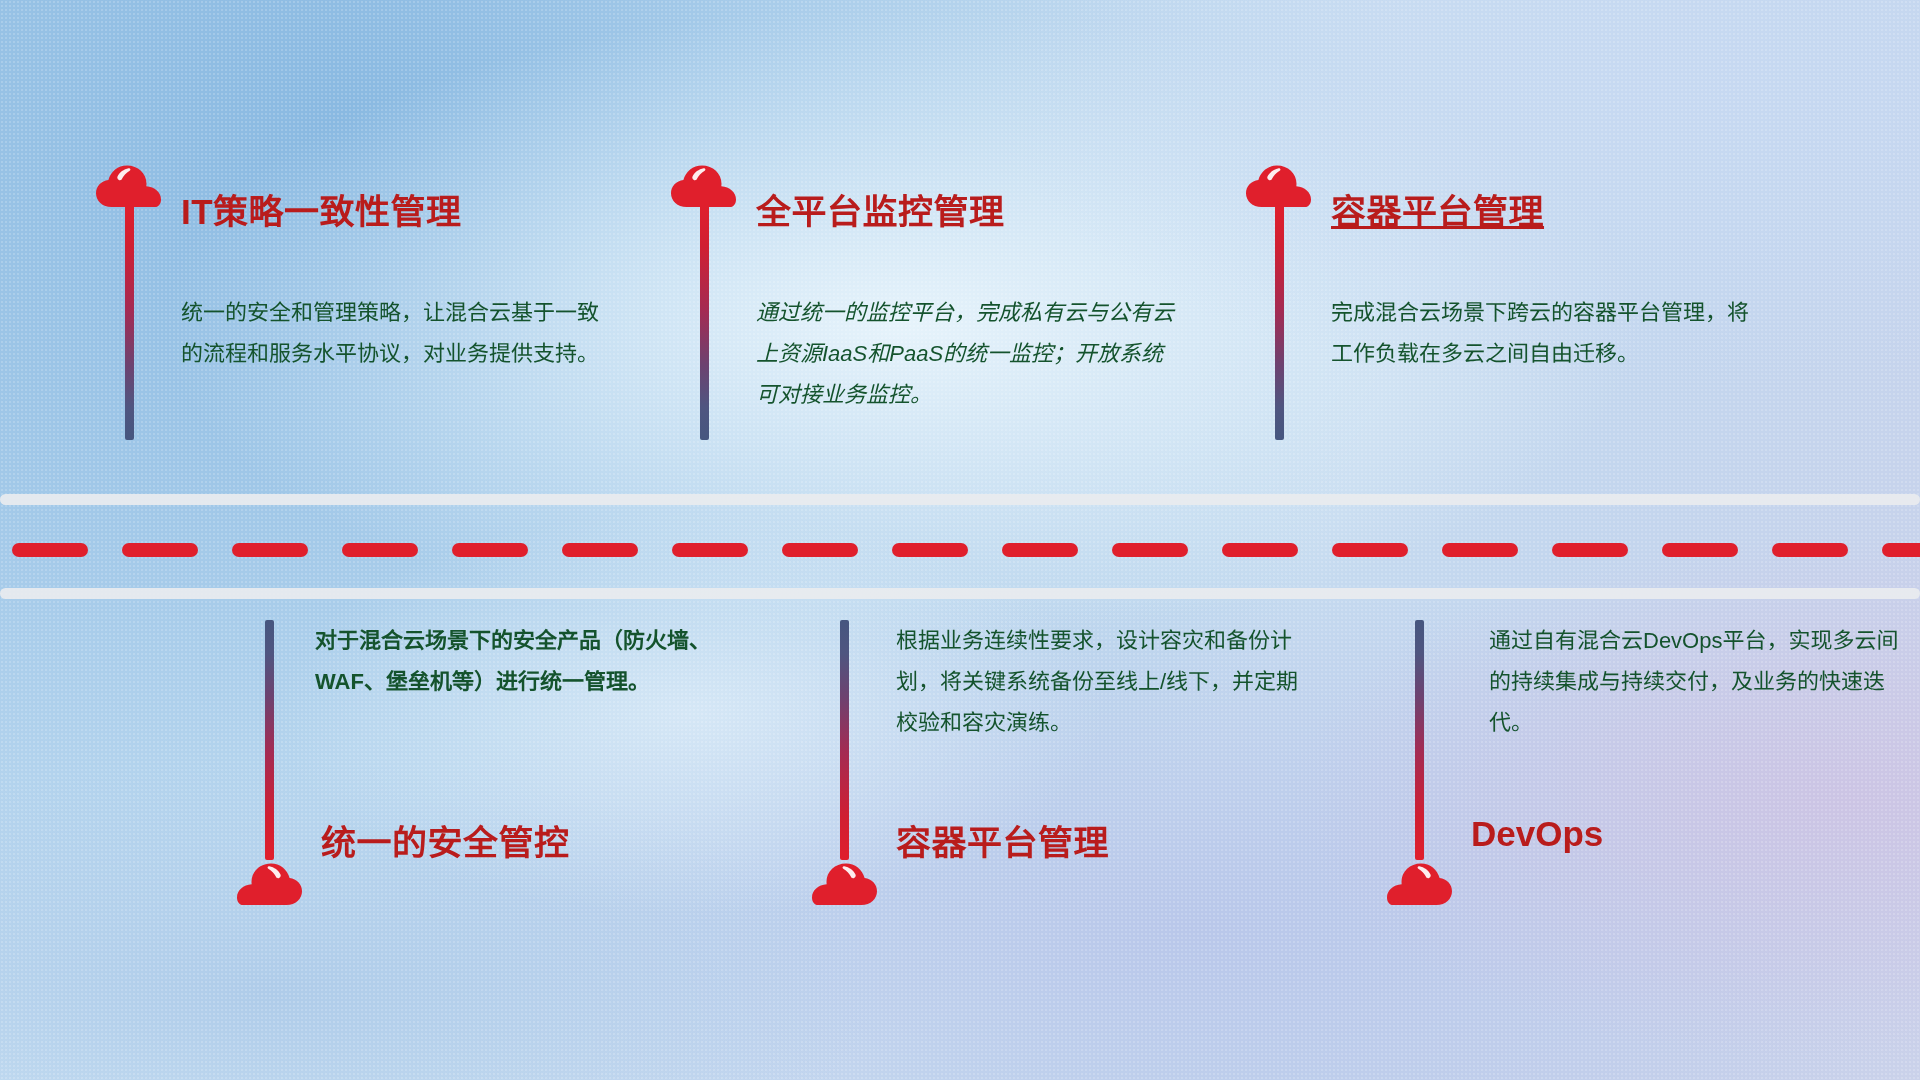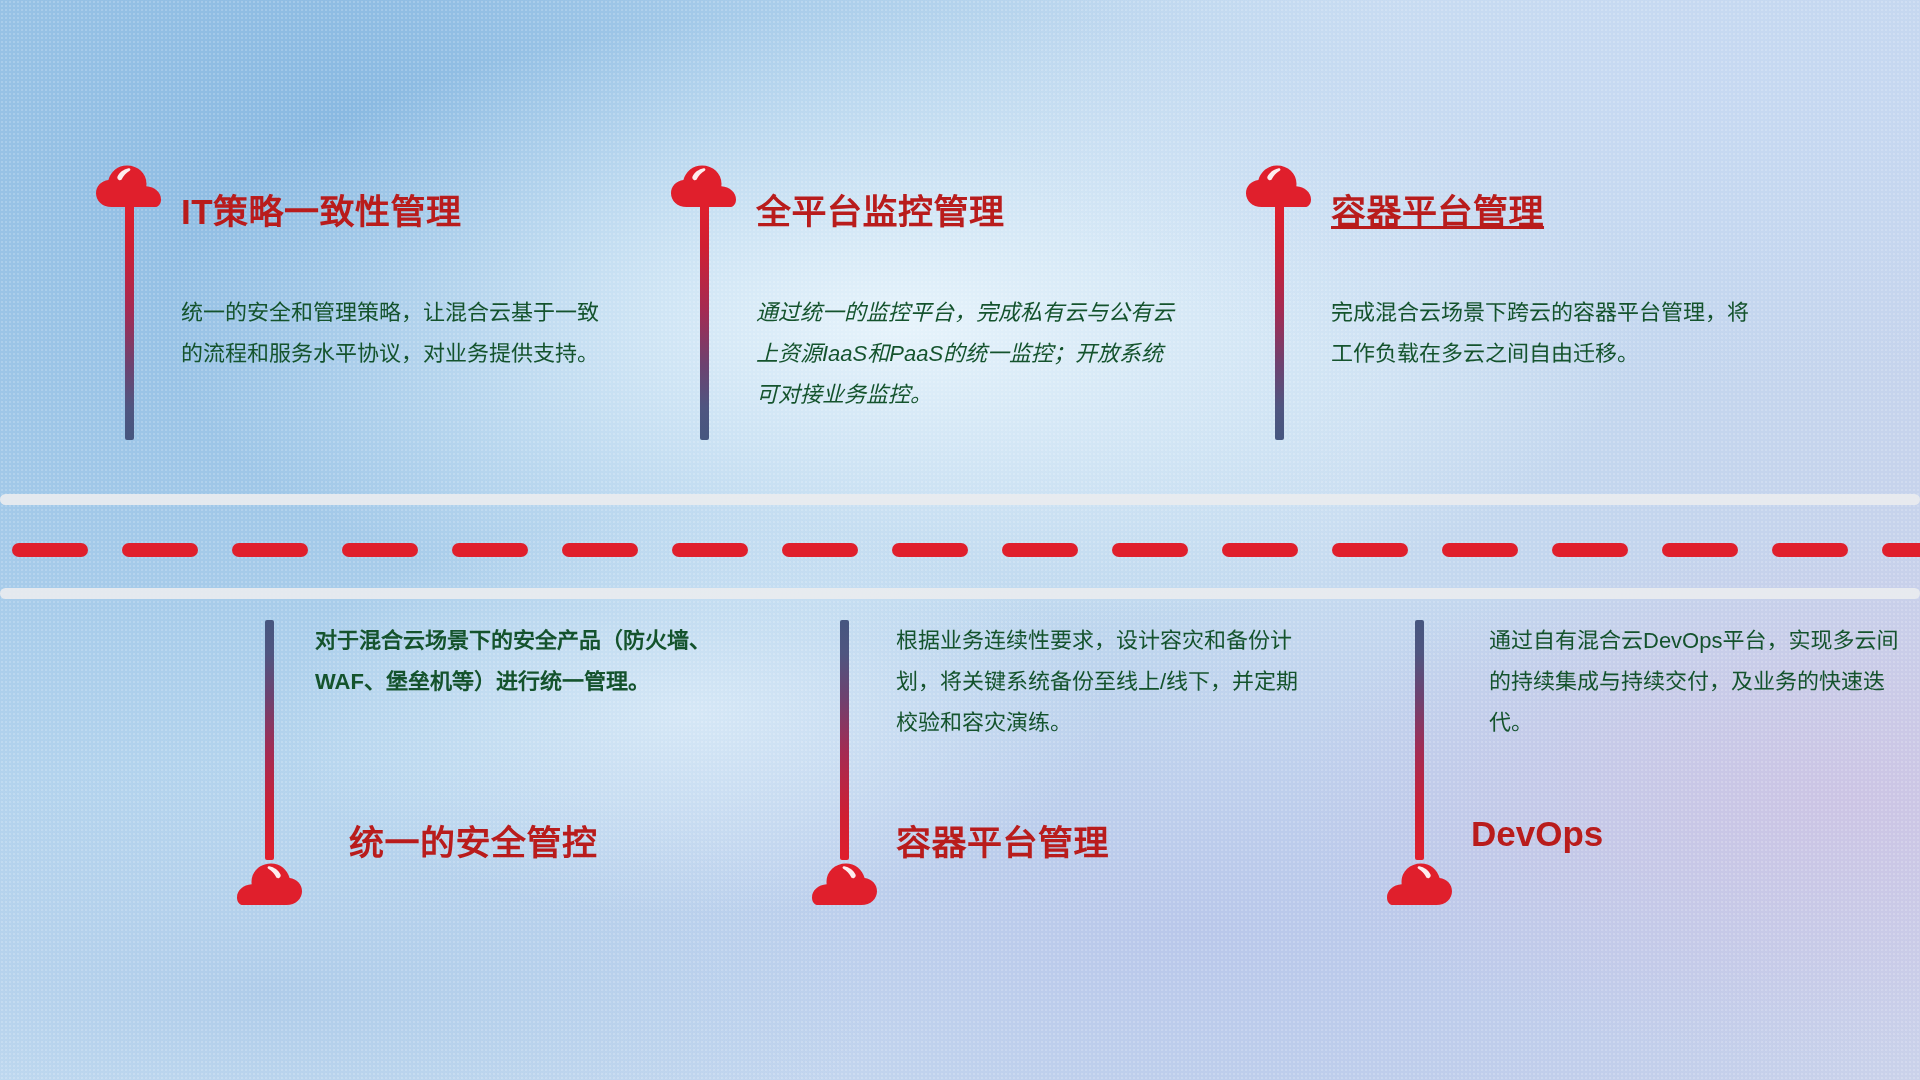--- a/index.html
+++ b/index.html
@@ -199,21 +199,21 @@
     <span></span>
     <span></span>
     <span></span>
     <span></span>
     <span></span>
   </div>
   <div class="road road-edge bottom"></div>
 
   <div class="col" style="left:235px; top:620px;">
     <div class="body" style="position:absolute; left:80px; top:0;font-weight:bold;">对于混合云场景下的安全产品（防火墙、WAF、堡垒机等）进行统一管理。</div>
-    <div class="title" style="position:absolute; left:86px; top:194px;margin-left:28px;">统一的安全管控</div>
+    <div class="title" style="position:absolute; left:86px; top:194px;">统一的安全管控</div>
     <div class="pin" style="left:0; top:0;">
       <div class="stem up" style="left:30px; top:0; height:240px;"></div>
       <div class="cloud" style="position:absolute; left:0; top:238px;">
         <svg viewBox="0 0 68 48" xmlns="http://www.w3.org/2000/svg">
           <g transform="translate(68,0) scale(-1,1)">
             <path d="M16.5 47C7.4 47 1 40.8 1 33.2c0-7 5.3-12.6 12.4-13.3C15.6 11.6 23 5.5 32 5.5c11 0 19.5 8 19.5 18.2 0 .9-.1 1.8-.2 2.6 8.4.6 14.7 6.2 14.7 13.1 0 4-2.3 7.6-6 7.6H16.5z" fill="#e01f2c"></path>
             <path d="M22.5 16.5c2-4.2 6.3-7.3 11.2-8.2 1.6-.3 2.4 1.6 1 2.5-3.6 2.2-6.3 5-7.8 8.3-.9 1.9-3.6 1.3-4.4-.6-.3-.7-.3-1.4 0-2z" fill="#ffffff" opacity=".92"></path>
           </g>
         </svg>
       </div>

